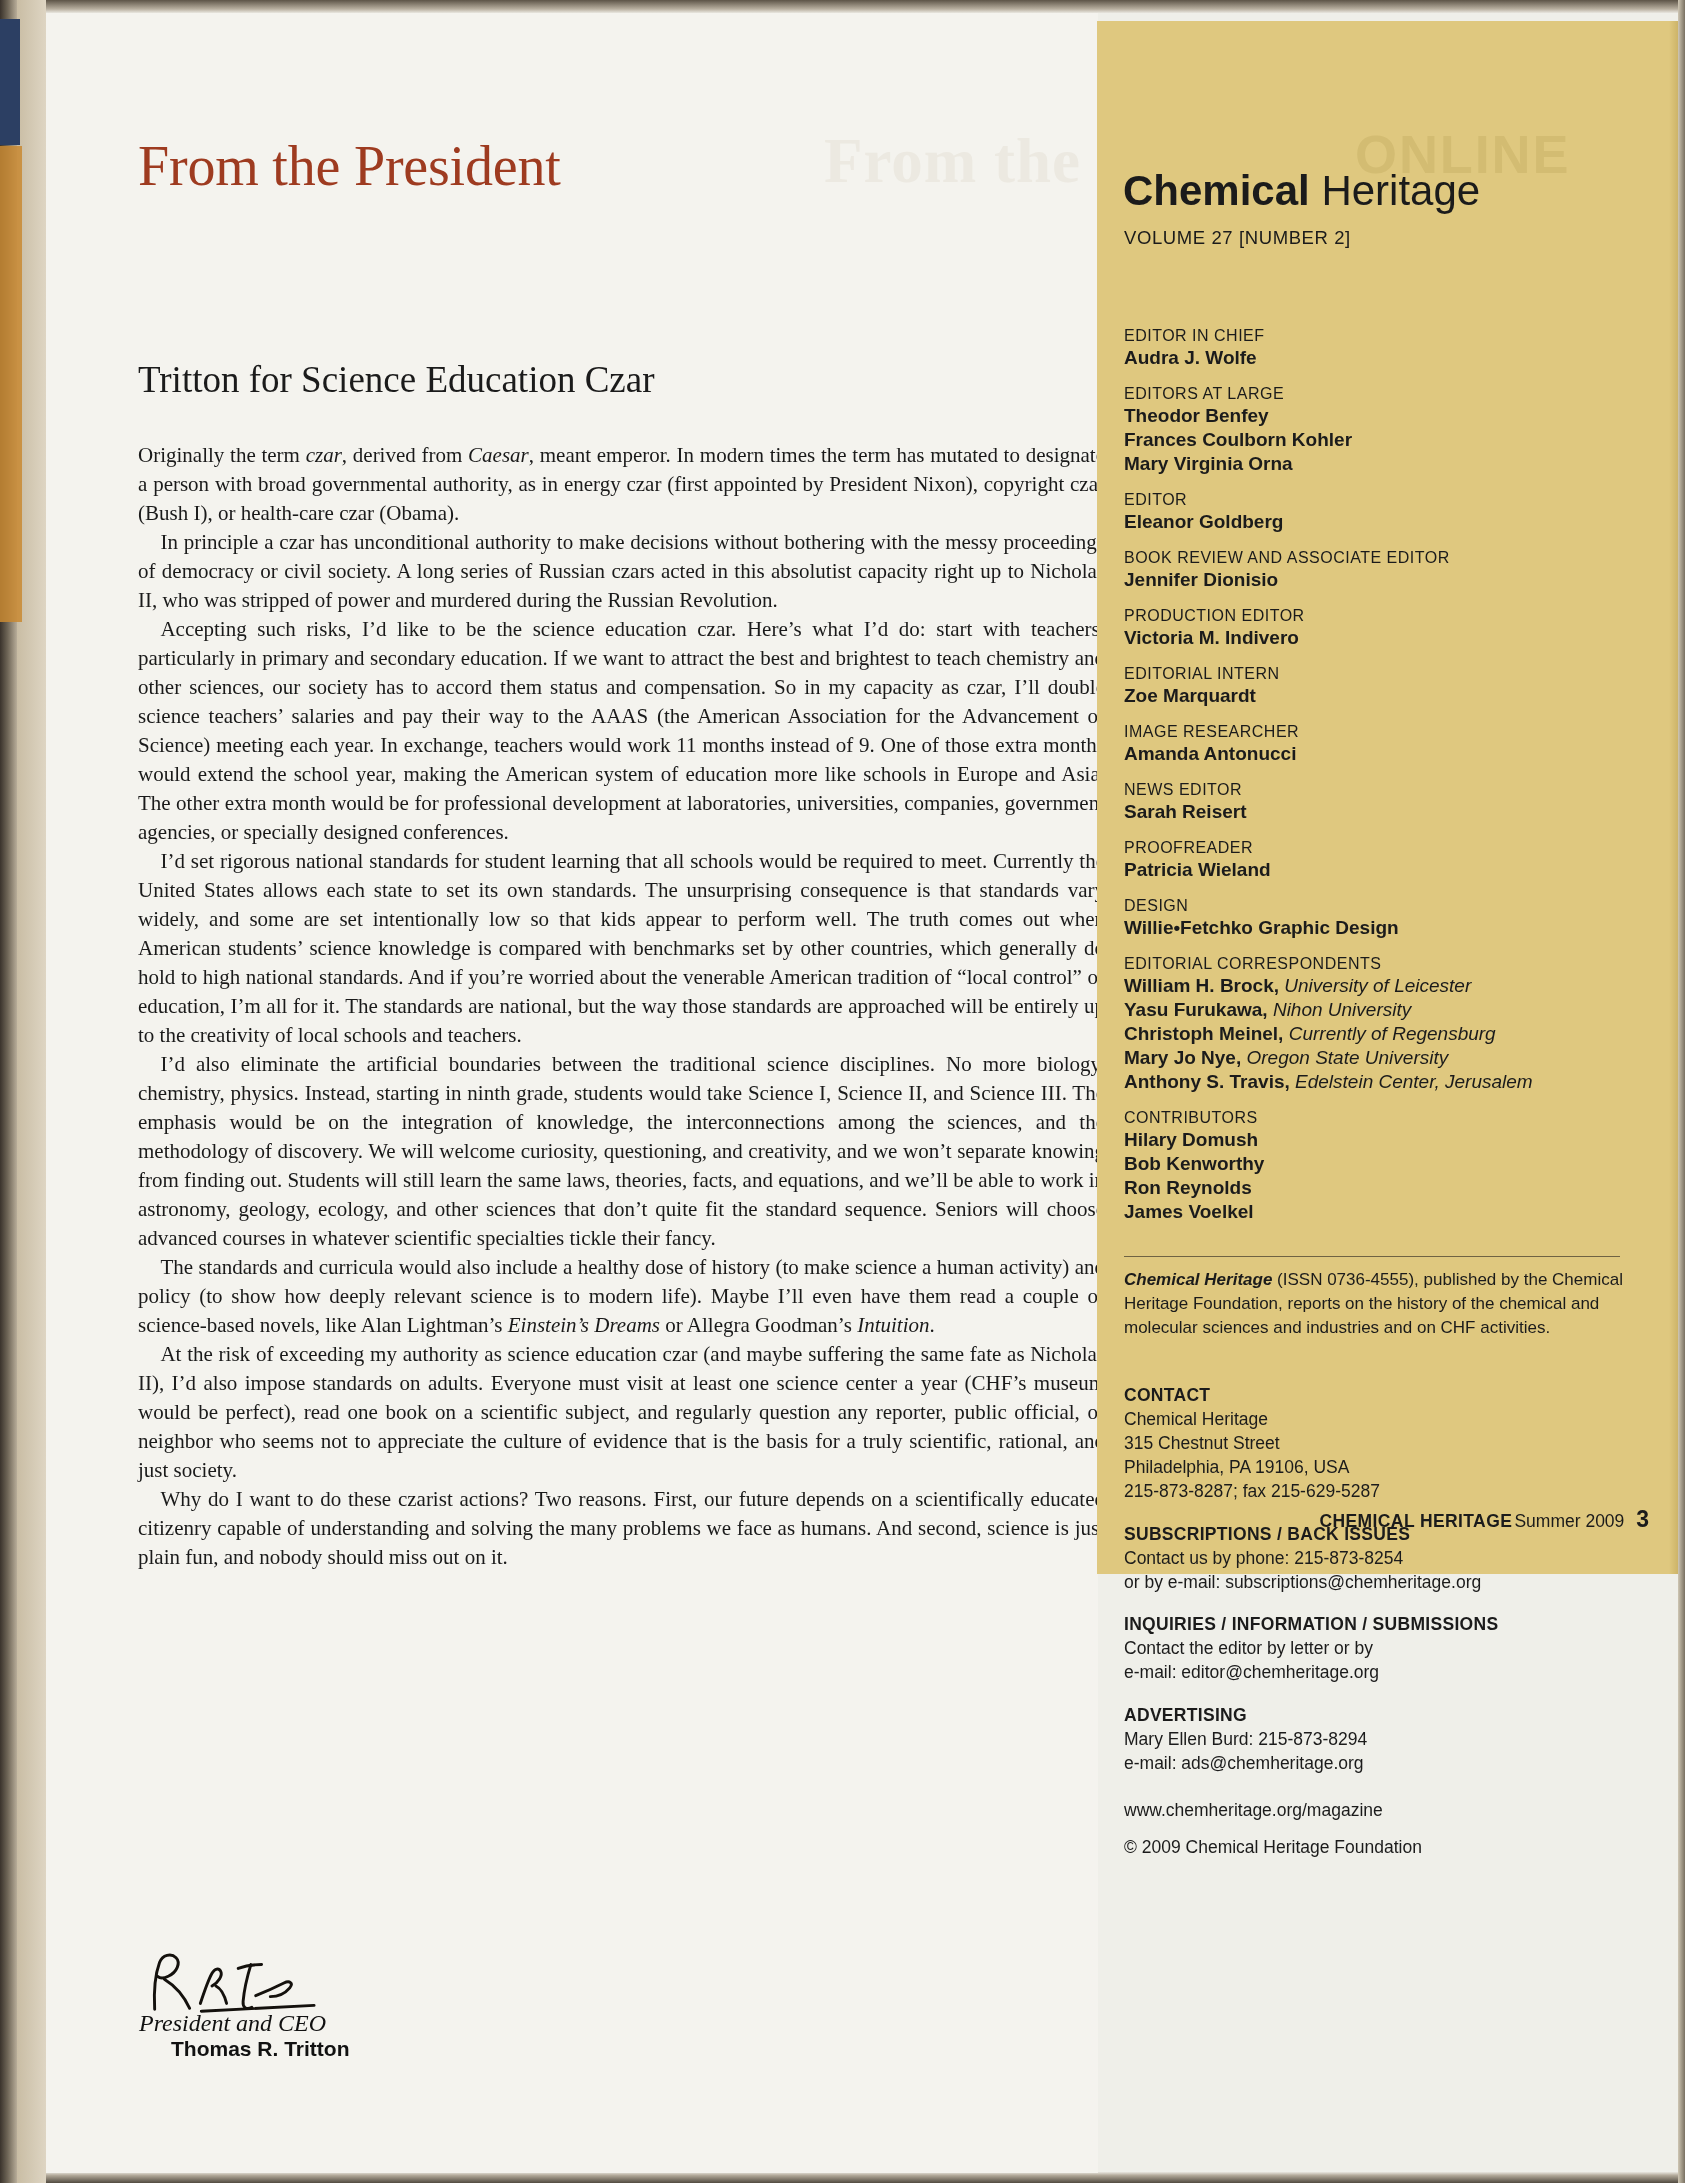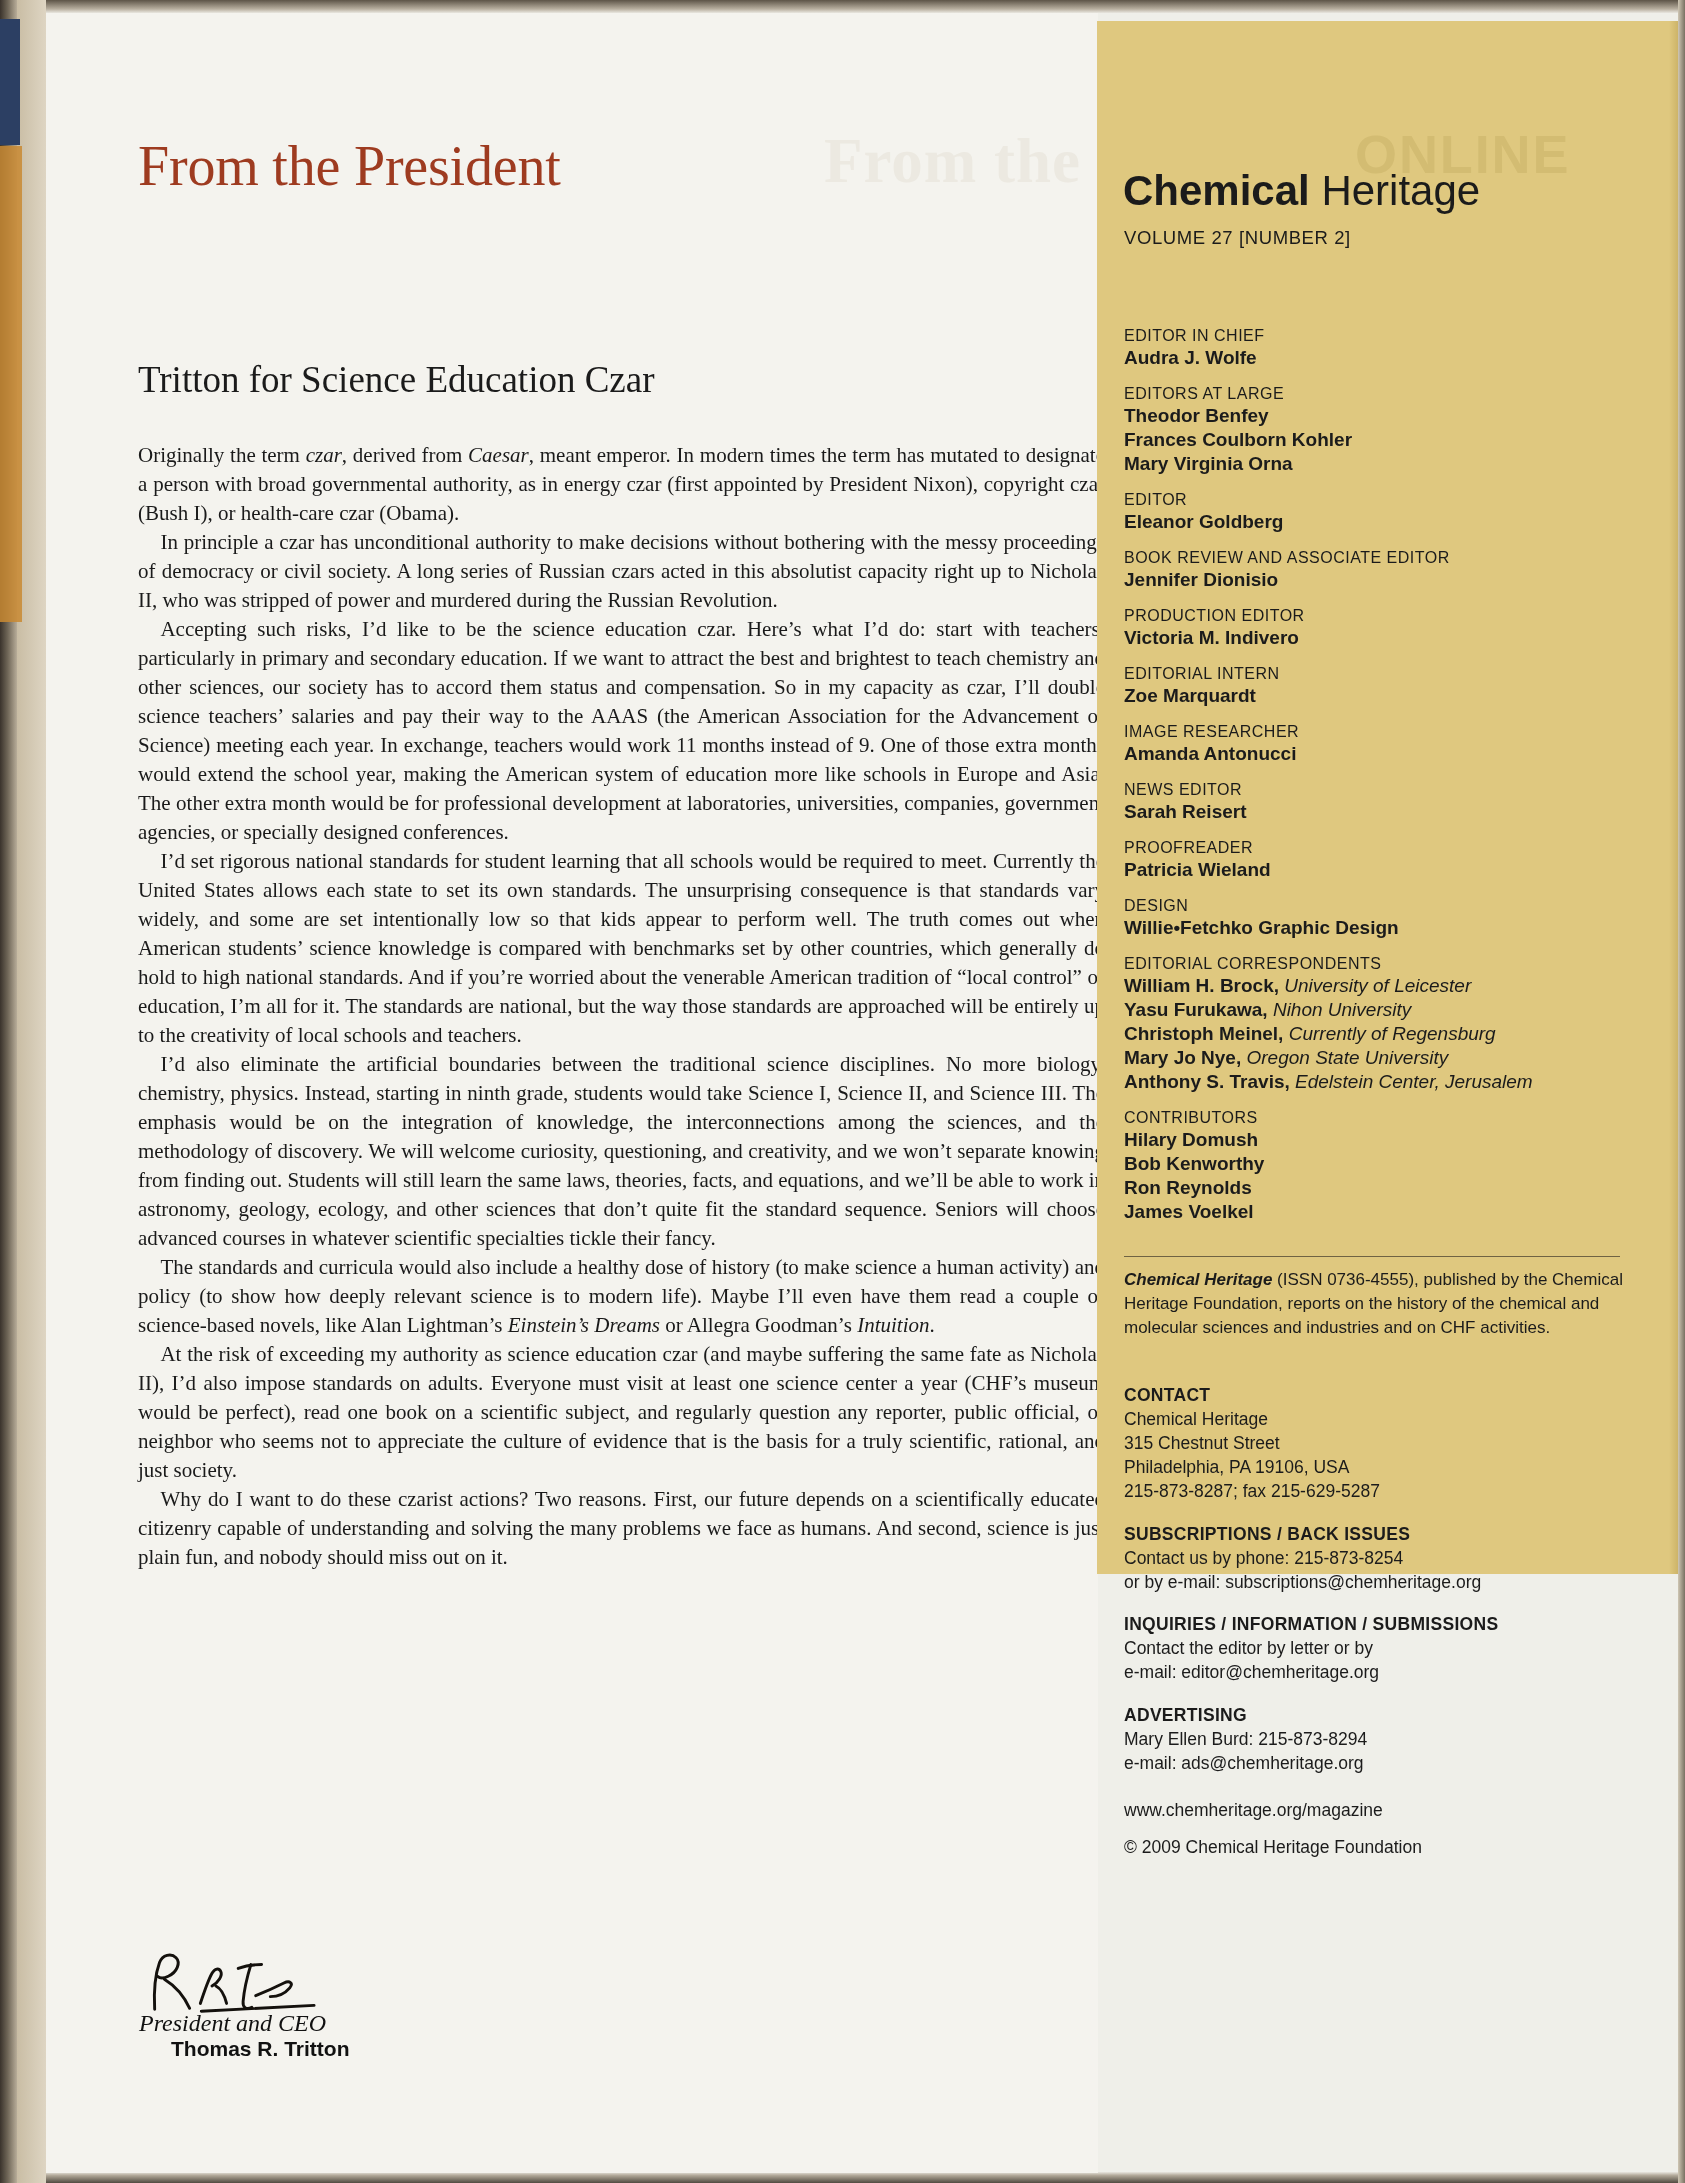--- a/index.html
+++ b/index.html
@@ -425,15 +425,20 @@
         <div class="ln">e-mail: ads@chemheritage.org</div>
       </div>
 
     <div class="infoblock" style="top: 1777px;">
       <div class="ln">www.chemheritage.org/magazine</div>
     </div>
     <div class="infoblock" style="top: 1814px;">
       <div class="ln">© 2009 Chemical Heritage Foundation</div>
     </div>
 
+    <div class="footer">
+      <span class="f1">CHEMICAL HERITAGE</span>
+      <span class="f2">Summer 2009</span>
+      <span class="pg">3</span>
+    </div>
   </div>
 </div>
 
 
 </body></html>

